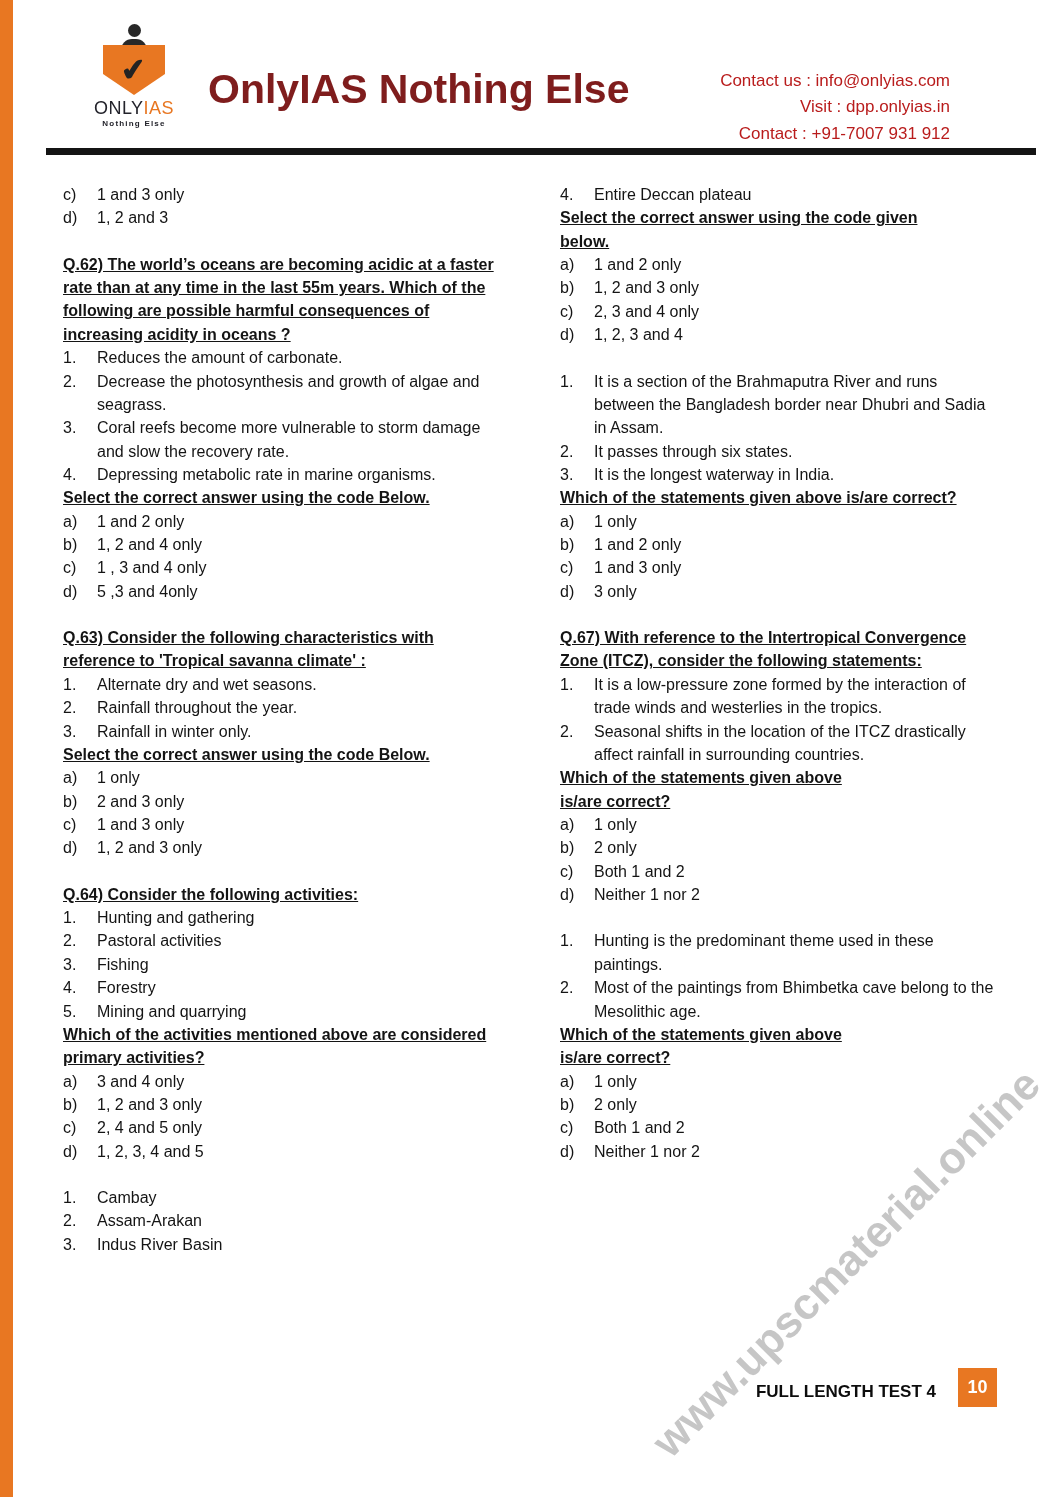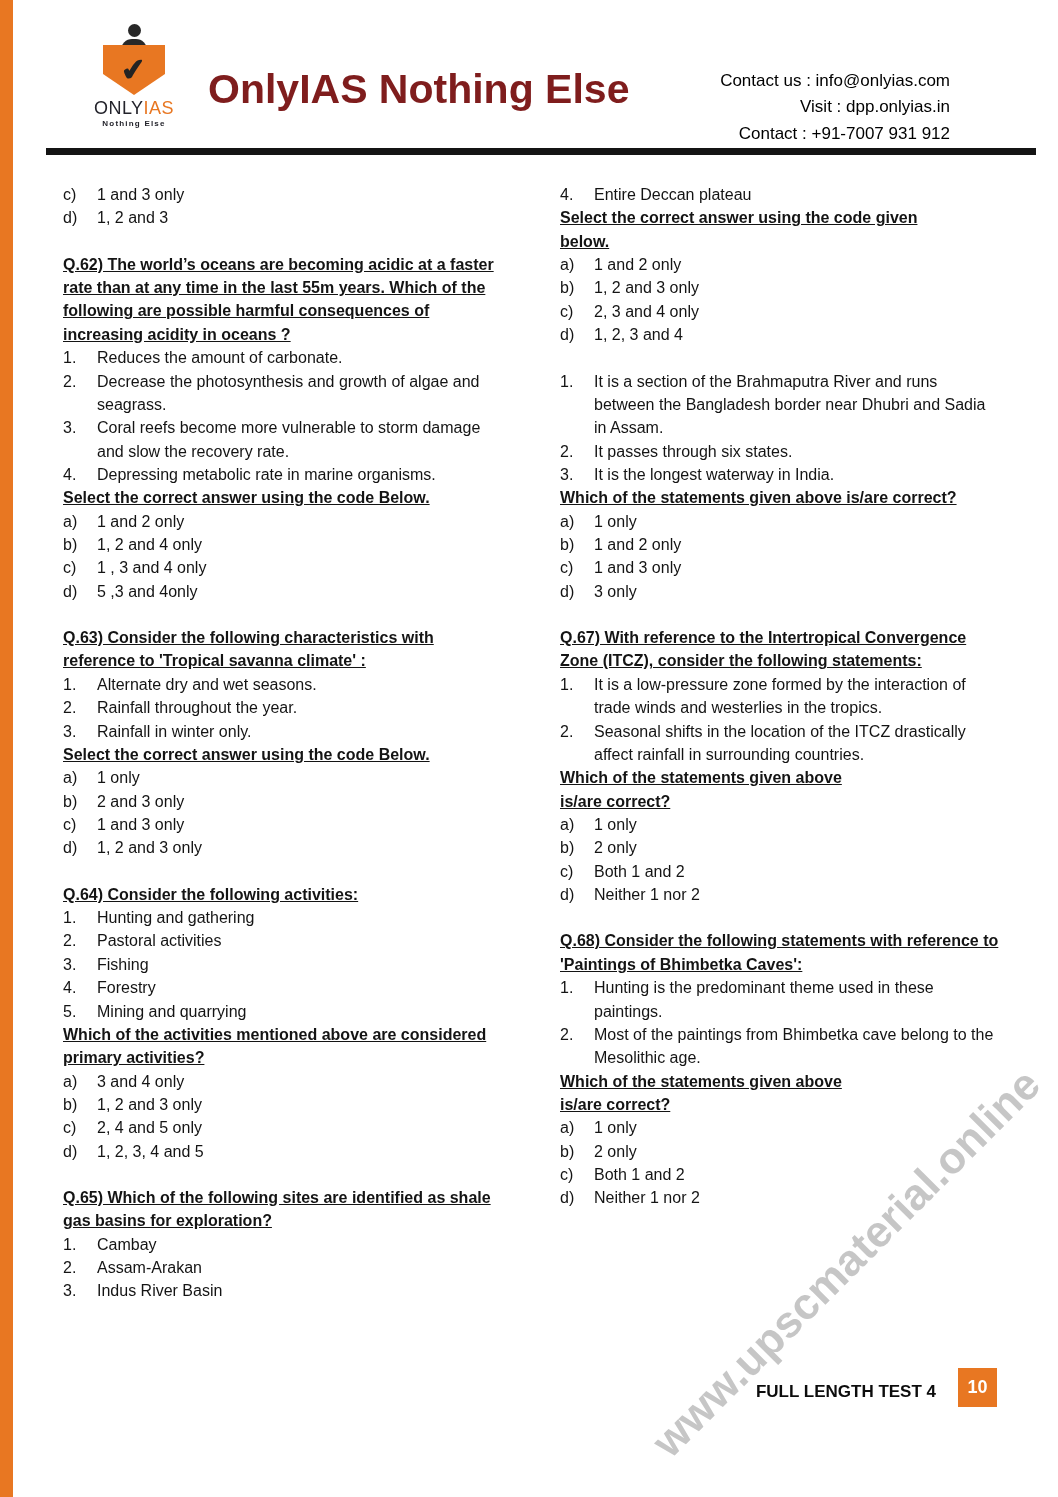--- a/index.html
+++ b/index.html
@@ -16,21 +16,21 @@
   .logo-body { width: 26px; height: 11px; border-radius: 12px 12px 0 0; background: #282828; margin: 2px auto 0; }
   .logo-shield { width: 62px; height: 50px; margin: -5px auto 0; background: var(--accent, #e87722);
                  clip-path: polygon(0 0, 100% 0, 100% 58%, 50% 100%, 0 58%);
                  display: flex; align-items: center; justify-content: center; }
   .logo-check { color: #232323; font-size: 30px; font-weight: bold; line-height: 1; transform: rotate(-6deg); }
   .logo-word { margin-top: 3px; font-weight: normal; font-size: 18px; letter-spacing: .5px; color: #23232b; }
   .logo-word .accent-text { color: var(--accent, #e87722); }
   .logo-tag { font-size: 8px; font-weight: bold; letter-spacing: 1.2px; color: #23232b; }
 
   .page-title { position: absolute; left: 208px; top: 66px; font-size: 41px; font-weight: bold; color: #7f1d1d; }
-  .contact { position: absolute; right: 108px; top: 68px; text-align: right; font-size: 17px; line-height: 1.55; color: #000000; }
+  .contact { position: absolute; right: 108px; top: 68px; text-align: right; font-size: 17px; line-height: 1.55; color: #b91c1c; }
 
   .header-bar { position: absolute; left: 46px; top: 148px; width: 990px; height: 7px; background: var(--bar, #141414); }
 
   
   .content { position: absolute; left: 63px; top: 183px; width: 938px; display: flex; gap: 56px;
              font-size: 16px; line-height: 1.46; color: #141414; }
   .col { width: 441px; }
   .line.q, .line.sel { font-weight: bold; text-decoration: underline; }
   .line.sel { white-space: pre-line; }
   .row { display: flex; }
@@ -186,21 +186,20 @@
         </div>
         <div class="row">
           <span class="marker">c)</span>
           <span class="text">2, 4 and 5 only</span>
         </div>
         <div class="row">
           <span class="marker">d)</span>
           <span class="text">1, 2, 3, 4 and 5</span>
         </div>
         <div class="gap"></div>
-        <div class="line q">Q.65) Which of the following sites are identified as shale gas basins for exploration?</div>
         <div class="row">
           <span class="marker">1.</span>
           <span class="text">Cambay</span>
         </div>
         <div class="row">
           <span class="marker">2.</span>
           <span class="text">Assam-Arakan</span>
         </div>
         <div class="row">
           <span class="marker">3.</span>
@@ -282,21 +281,20 @@
         </div>
         <div class="row">
           <span class="marker">c)</span>
           <span class="text">Both 1 and 2</span>
         </div>
         <div class="row">
           <span class="marker">d)</span>
           <span class="text">Neither 1 nor 2</span>
         </div>
         <div class="gap"></div>
-        <div class="line q">Q.68) Consider the following statements with reference to 'Paintings of Bhimbetka Caves':</div>
         <div class="row">
           <span class="marker">1.</span>
           <span class="text">Hunting is the predominant theme used in these paintings.</span>
         </div>
         <div class="row">
           <span class="marker">2.</span>
           <span class="text">Most of the paintings from Bhimbetka cave belong to the Mesolithic age.</span>
         </div>
         <div class="line sel">Which of the statements given above
 is/are correct?</div>

